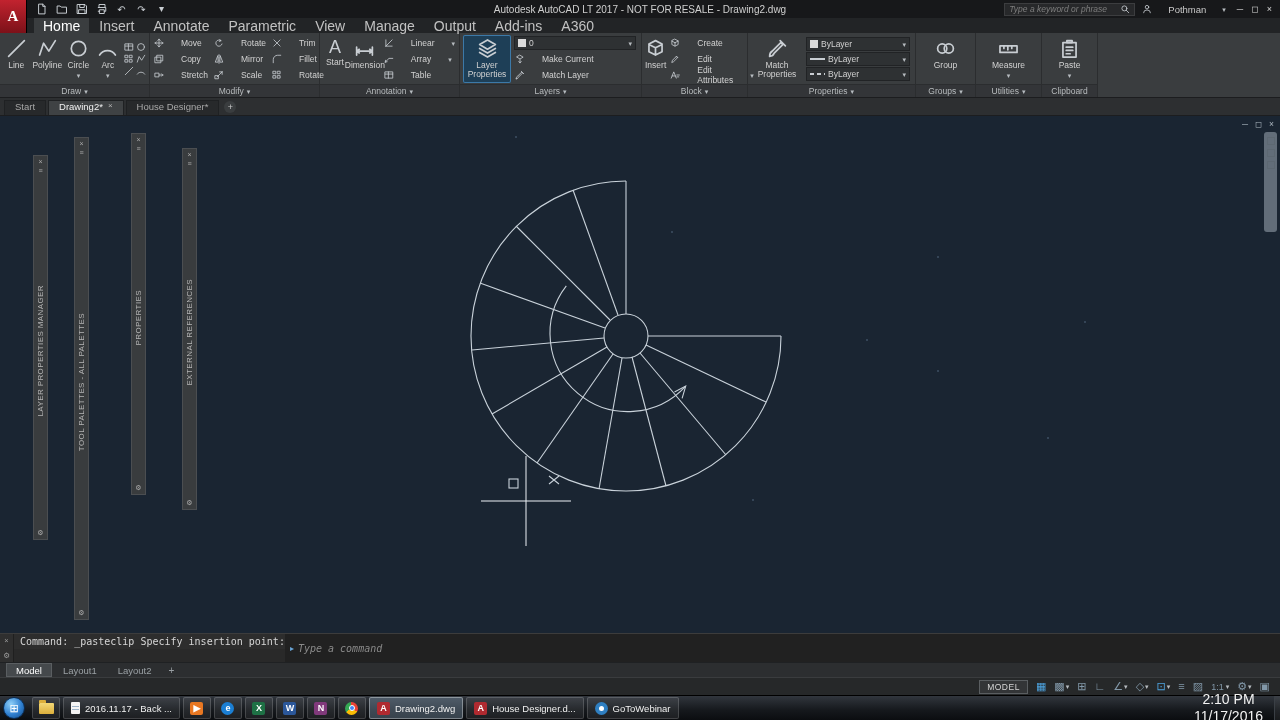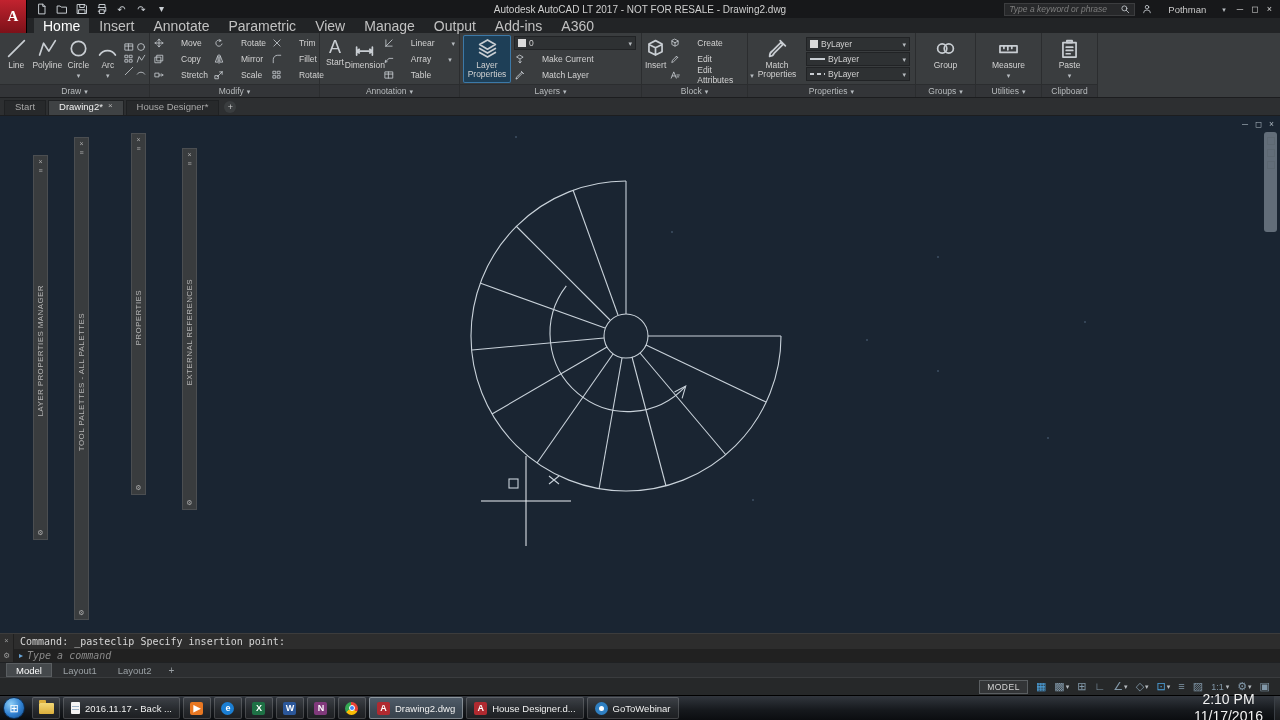--- a/index.html
+++ b/index.html
@@ -72,21 +72,21 @@
   .palette{position:absolute;width:15px;background:#393c3e;border:1px solid #4b4e51;display:flex;flex-direction:column;align-items:center;z-index:4}
   .pal-top{display:flex;flex-direction:column;align-items:center;gap:2px;padding:2px 0;color:#a9a9a9;font-size:7px;line-height:1}
   .pal-title{flex:1;display:flex;align-items:center;justify-content:center}
   .pal-title span{writing-mode:vertical-rl;transform:rotate(180deg);font-size:8px;color:#b5b5b5;letter-spacing:.4px;white-space:nowrap}
   .pal-bot{padding:3px 0;color:#a9a9a9;font-size:7px;line-height:1}
 
   
   .cmd{height:29px;display:flex;background:#292929;border-top:1px solid #3c3c3c}
   .cmd-side{width:14px;display:flex;flex-direction:column;justify-content:space-between;align-items:center;
     padding:2px 0;background:#2f2f2f;border-right:1px solid #1f1f1f;color:#9a9a9a;font-size:7.5px}
-  .cmd-rows{flex:1;display:flex;flex-direction:column}
+  .cmd-rows{flex:1;display:flex;flex-direction:row}
   .cmd-hist{height:15px;line-height:15px;padding-left:6px;font-family:"DejaVu Sans Mono",monospace;font-size:10px;color:#d6d6d6;background:#2d2d2d}
   .cmd-input-row{flex:1;display:flex;align-items:center;gap:4px;background:#212121;padding-left:5px}
   .cmd-arrow{color:#6aa6d8;font-size:8px}
   .cmd-input{background:transparent;border:none;outline:none;color:#ddd;font-family:"DejaVu Sans Mono",monospace;font-size:10px;width:320px;font-style:italic}
   .cmd-input::placeholder{color:#8a8a8a}
 
   
   .layouttabs{height:15px;background:#2c2e30;display:flex;align-items:stretch;padding-left:6px;gap:1px;border-top:1px solid #1f2123}
   .ltab{font-size:9.5px;color:#9aa0a4;padding:0 10px;display:flex;align-items:center}
   .ltab.active{background:#45494c;color:#fff;box-shadow:inset 0 0 0 1px #5a5e61}

